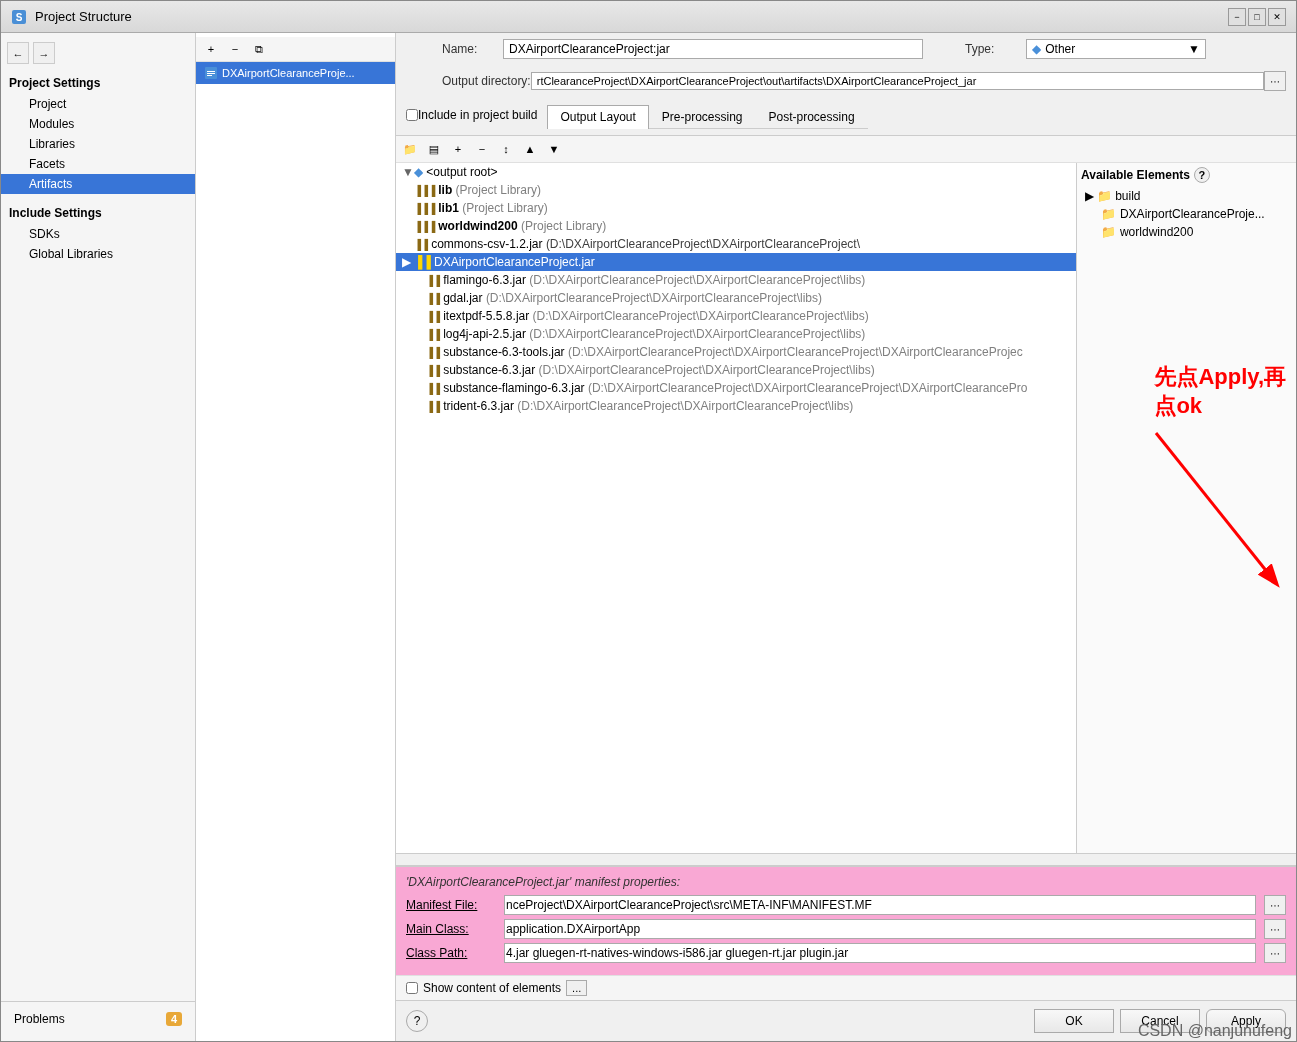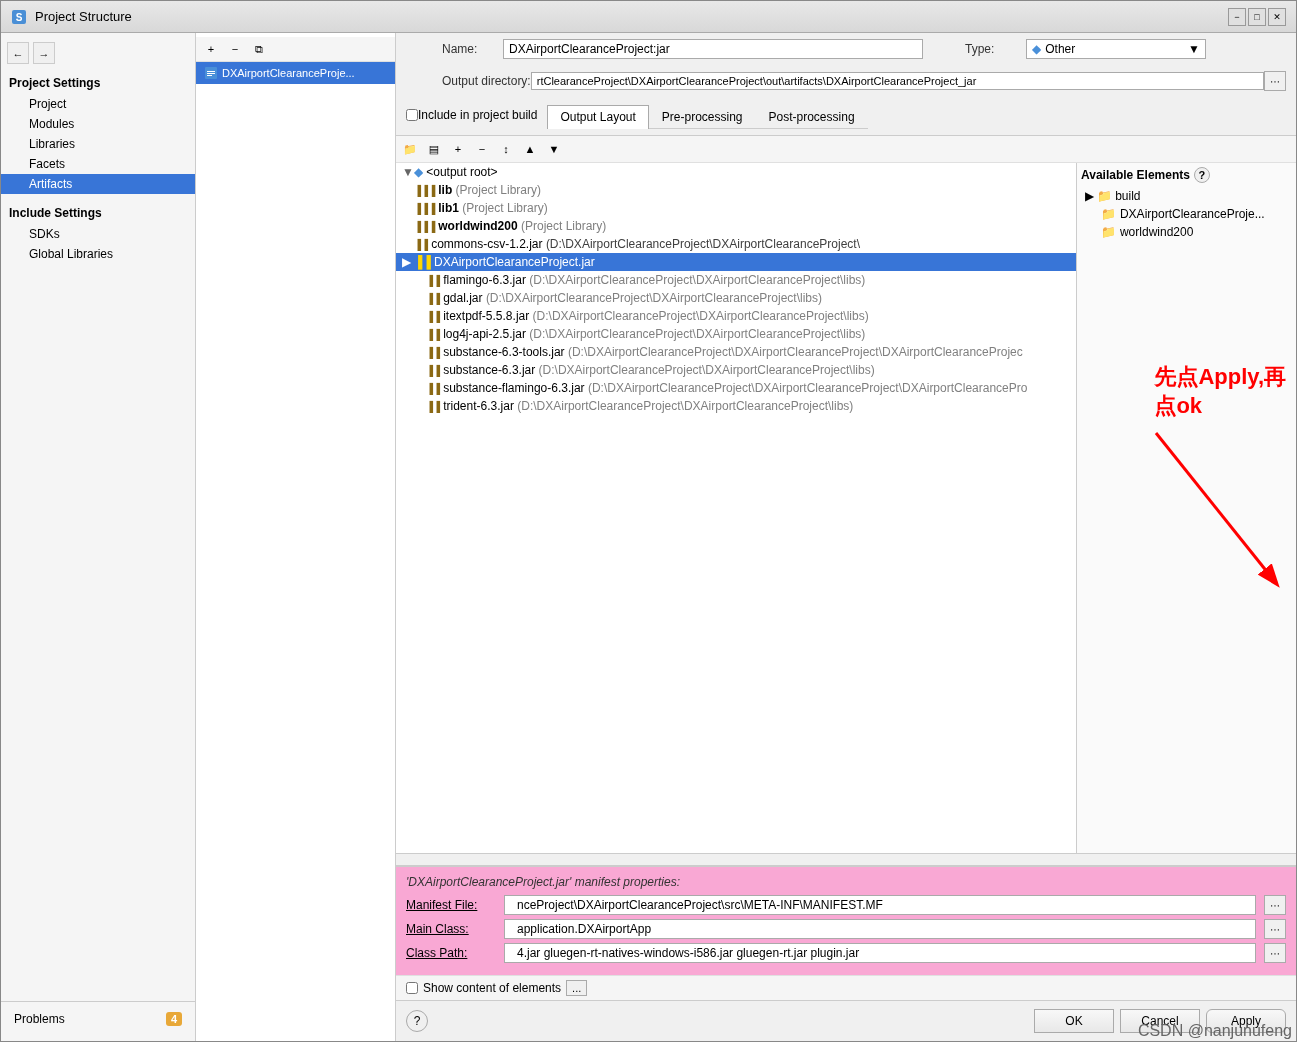--- a/index.html
+++ b/index.html
@@ -68,21 +68,21 @@
     
     .available-panel { width: 220px; border-left: 1px solid #ccc; padding: 4px; background: #fafafa; overflow: auto; }
     .available-header { display: flex; align-items: center; gap: 4px; font-weight: bold; font-size: 12px; margin-bottom: 4px; }
     .avail-item { display: flex; align-items: center; gap: 4px; padding: 2px 4px; cursor: pointer; font-size: 12px; }
     .avail-group { padding: 2px 4px; cursor: pointer; font-size: 12px; display: flex; align-items: center; gap: 3px; }
     
     .manifest-section { border-top: 2px solid #ccc; padding: 8px 10px; background: #f9a8d4; font-size: 12px; }
     .manifest-title { font-style: italic; color: #333; margin-bottom: 6px; }
     .manifest-row { display: flex; align-items: center; gap: 8px; margin-bottom: 4px; }
     .manifest-label { min-width: 90px; text-decoration: underline; font-size: 12px; }
-    .manifest-input { flex: 1; border: 1px solid #aaa; padding: 2px 12px; font-size: 12px; background: white; }
+    .manifest-input { flex: 1; border: 1px solid #aaa; padding: 2px 1px; font-size: 12px; background: white; }
     .manifest-btn { width: 22px; height: 20px; border: 1px solid #aaa; background: #f0f0f0; cursor: pointer; font-size: 10px; display: flex; align-items: center; justify-content: center; }
     
     .bottom-bar { display: flex; justify-content: flex-end; align-items: center; gap: 6px; padding: 8px 10px; background: #f0f0f0; border-top: 1px solid #ccc; }
     .dialog-btn { min-width: 80px; padding: 4px 16px; border: 1px solid #aaa; background: linear-gradient(to bottom, #f8f8f8, #e8e8e8); cursor: pointer; font-size: 12px; }
     .dialog-btn.apply { font-weight: normal; border-radius: 6px; }
     
     .help-icon { width: 22px; height: 22px; border-radius: 50%; border: 1px solid #aaa; background: #f0f0f0; display: flex; align-items: center; justify-content: center; cursor: pointer; font-size: 12px; }
     
     
     .hscroll { height: 12px; background: #f0f0f0; border-top: 1px solid #ccc; }

